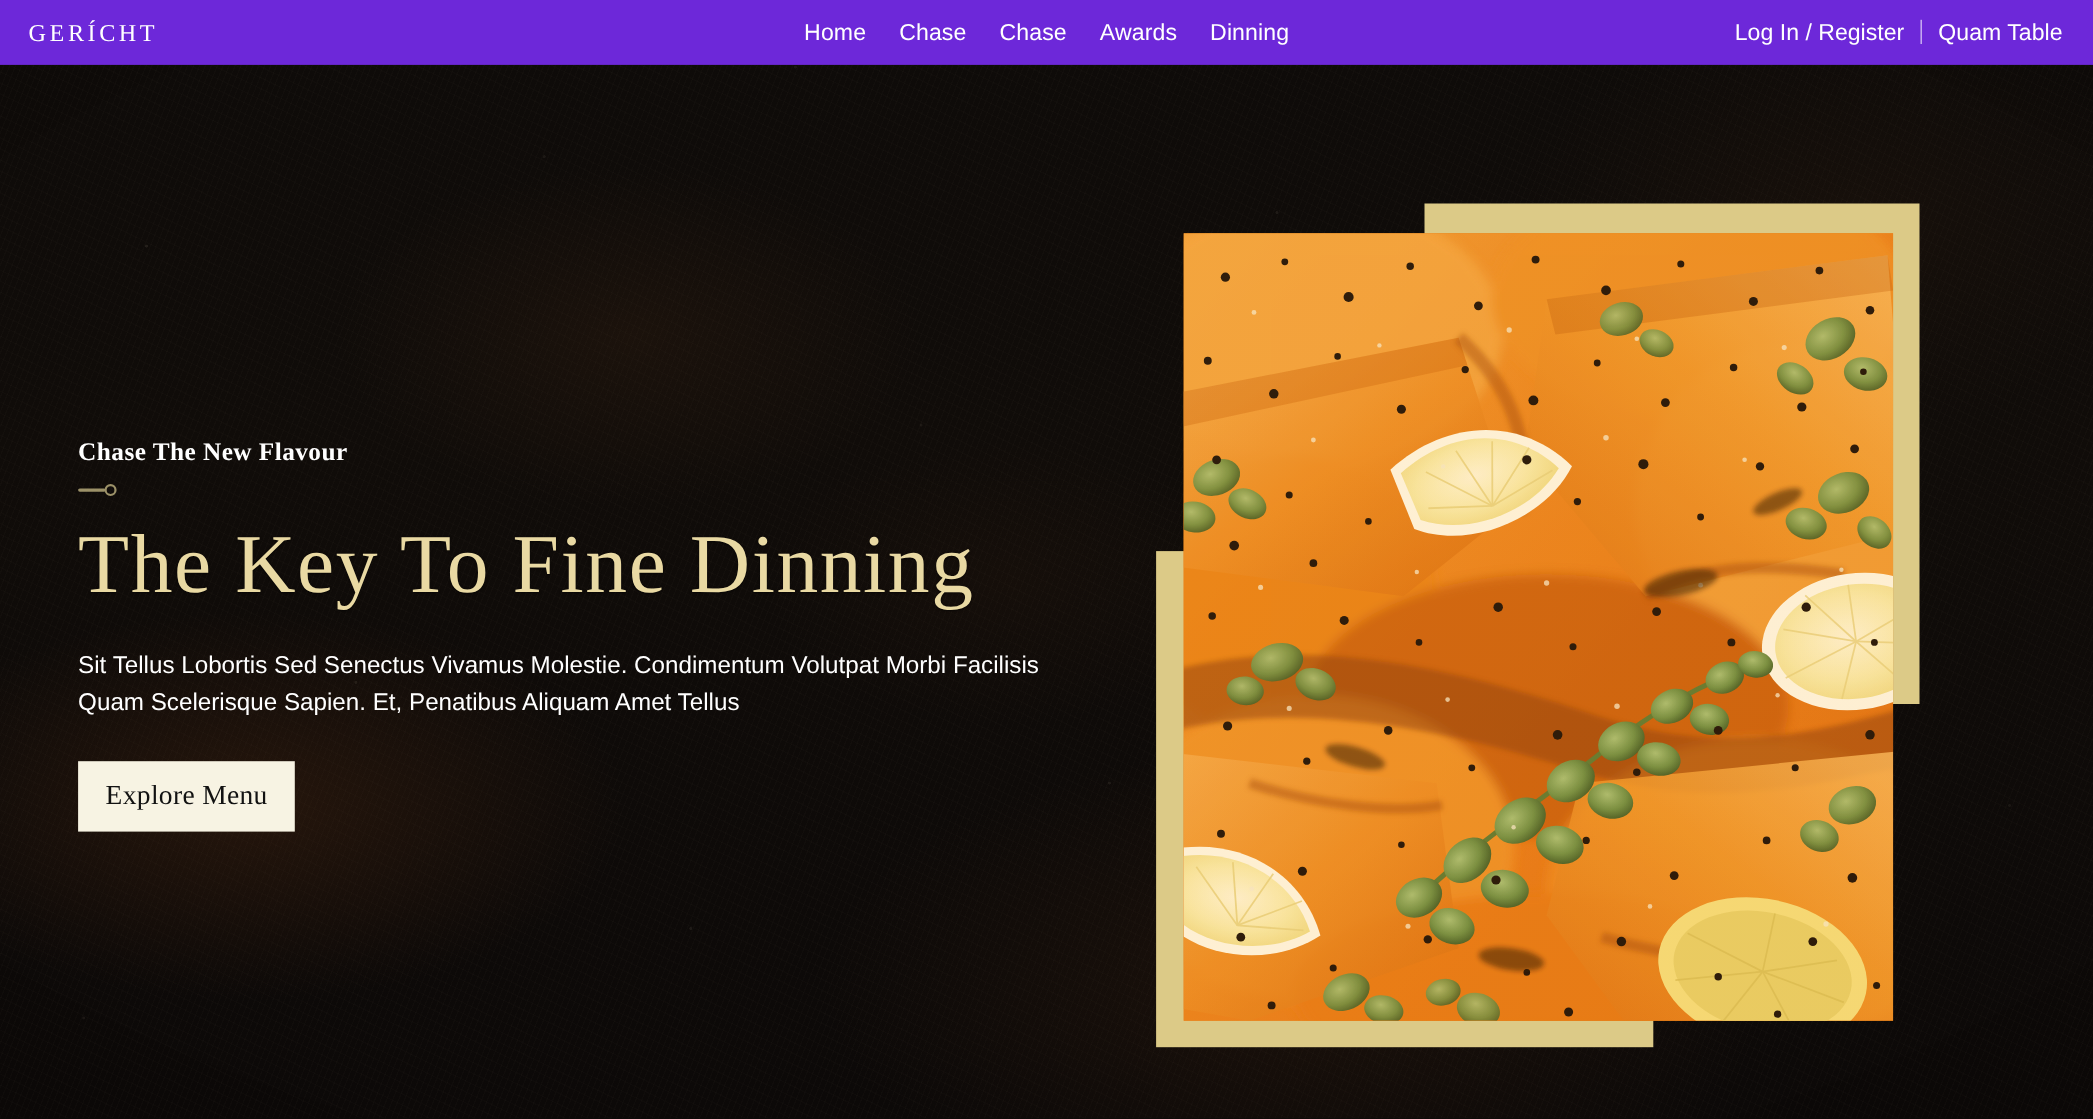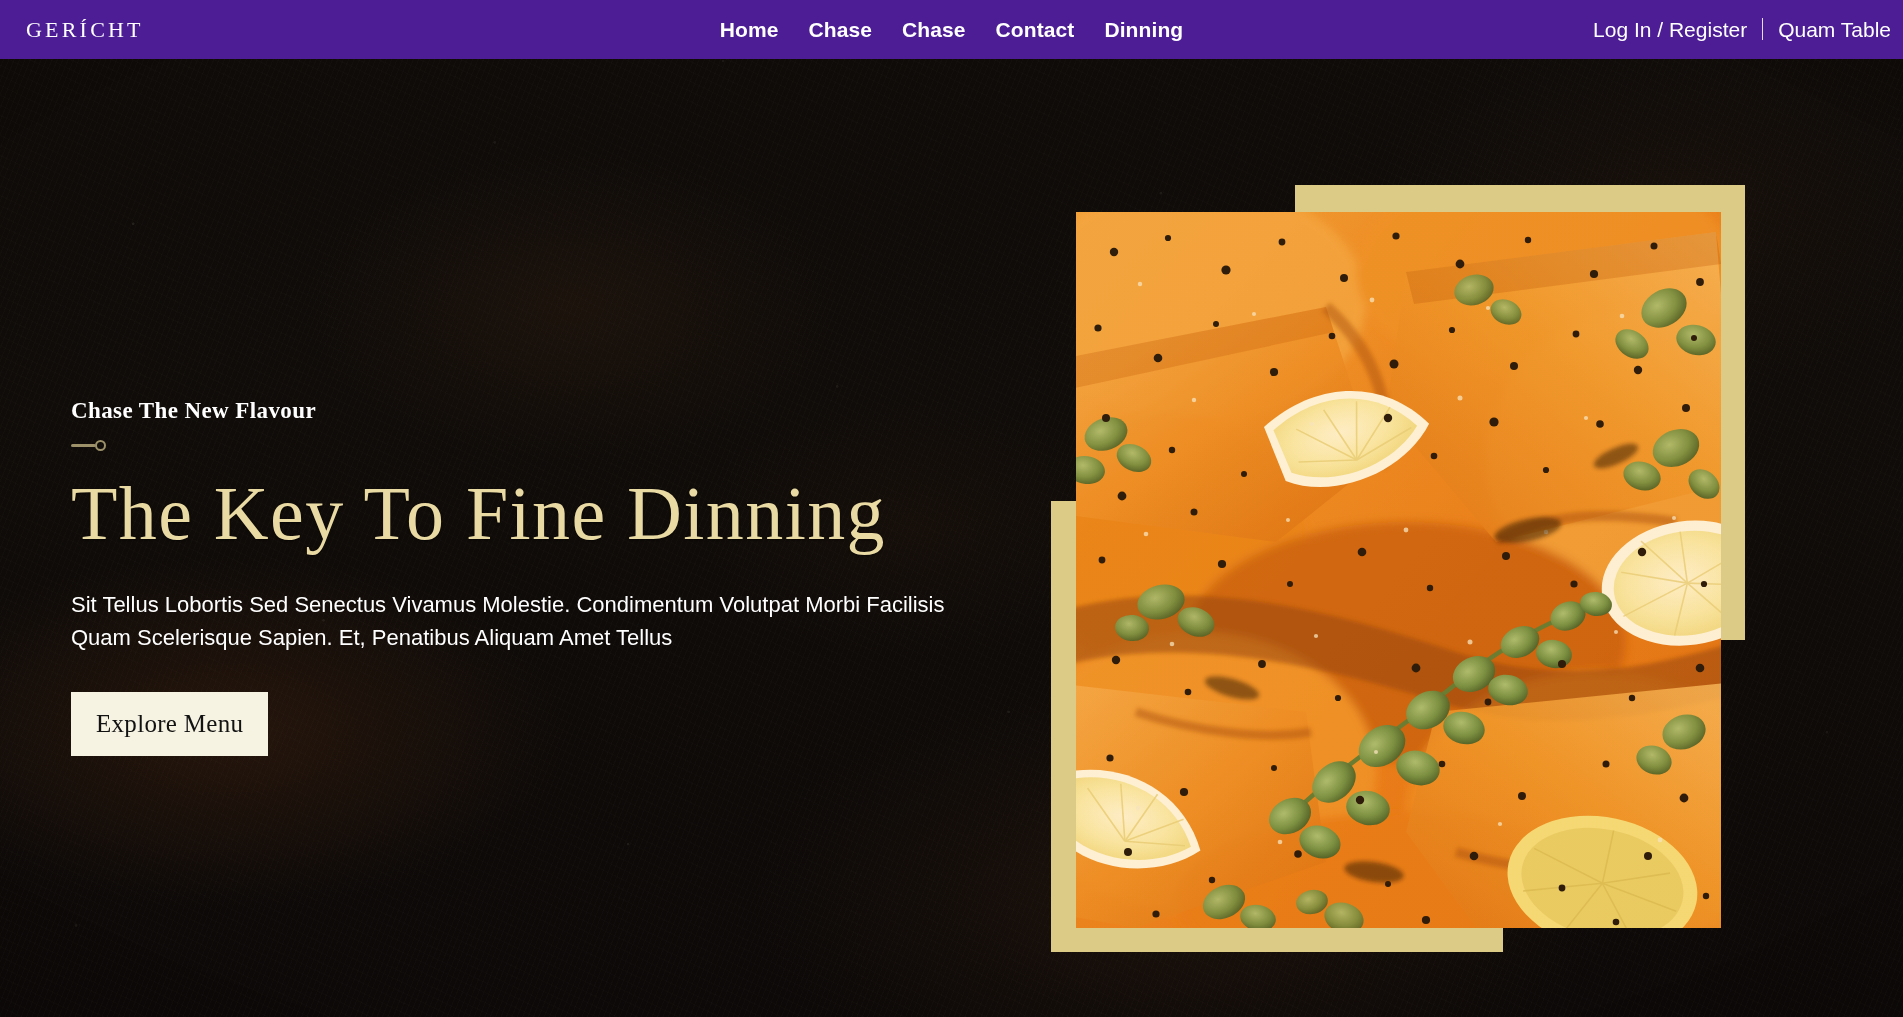--- a/index.html
+++ b/index.html
@@ -56,21 +56,21 @@
       radial-gradient(circle at 38% 6%, rgba(255,240,215,.10) 0 1px, transparent 1.6px),
       radial-gradient(circle at 67% 32%, rgba(255,240,215,.09) 0 1px, transparent 1.6px);
   }
 
   
   .navbar {
     position:absolute;
     top:0; left:0;
     width:1903px;
     height:59px;
-    background:#4c1d95;
+    background:#6d28d9;
     display:flex;
     align-items:center;
     z-index:40;
   }
   .nav-logo {
     position:absolute;
     left:26px;
     top:50%;
     transform:translateY(-50%);
     color:#FFFFFF;
@@ -87,26 +87,26 @@
     transform:translate(-50%,-50%);
     display:flex;
     align-items:center;
     gap:30px;
     white-space:nowrap;
   }
   .nav-links a {
     color:#FFFFFF;
     text-decoration:none;
     font-size:21px;
-    font-weight:700;
+    font-weight:400;
     letter-spacing:.1px;
   }
   .nav-right {
     position:absolute;
-    right:12px;
+    right:28px;
     top:50%;
     transform:translateY(-50%);
     display:flex;
     align-items:flex-start;
     gap:0;
     white-space:nowrap;
   }
   .nav-right a {
     color:#FFFFFF;
     text-decoration:none;
@@ -246,21 +246,21 @@
   <div class="bg-speckle"></div>
 
   <nav class="navbar">
 
     <div class="nav-logo">GERÍCHT</div>
 
     <div class="nav-links">
       <a href="#">Home</a>
       <a href="#">Chase</a>
       <a href="#">Chase</a>
-      <a href="#">Contact</a>
+      <a href="#">Awards</a>
       <a href="#">Dinning</a>
     </div>
 
     <div class="nav-right">
       <a href="#">Log In / Register</a>
       <span class="nav-divider"></span>
       <a href="#">Quam Table</a>
     </div>
 
   </nav>

